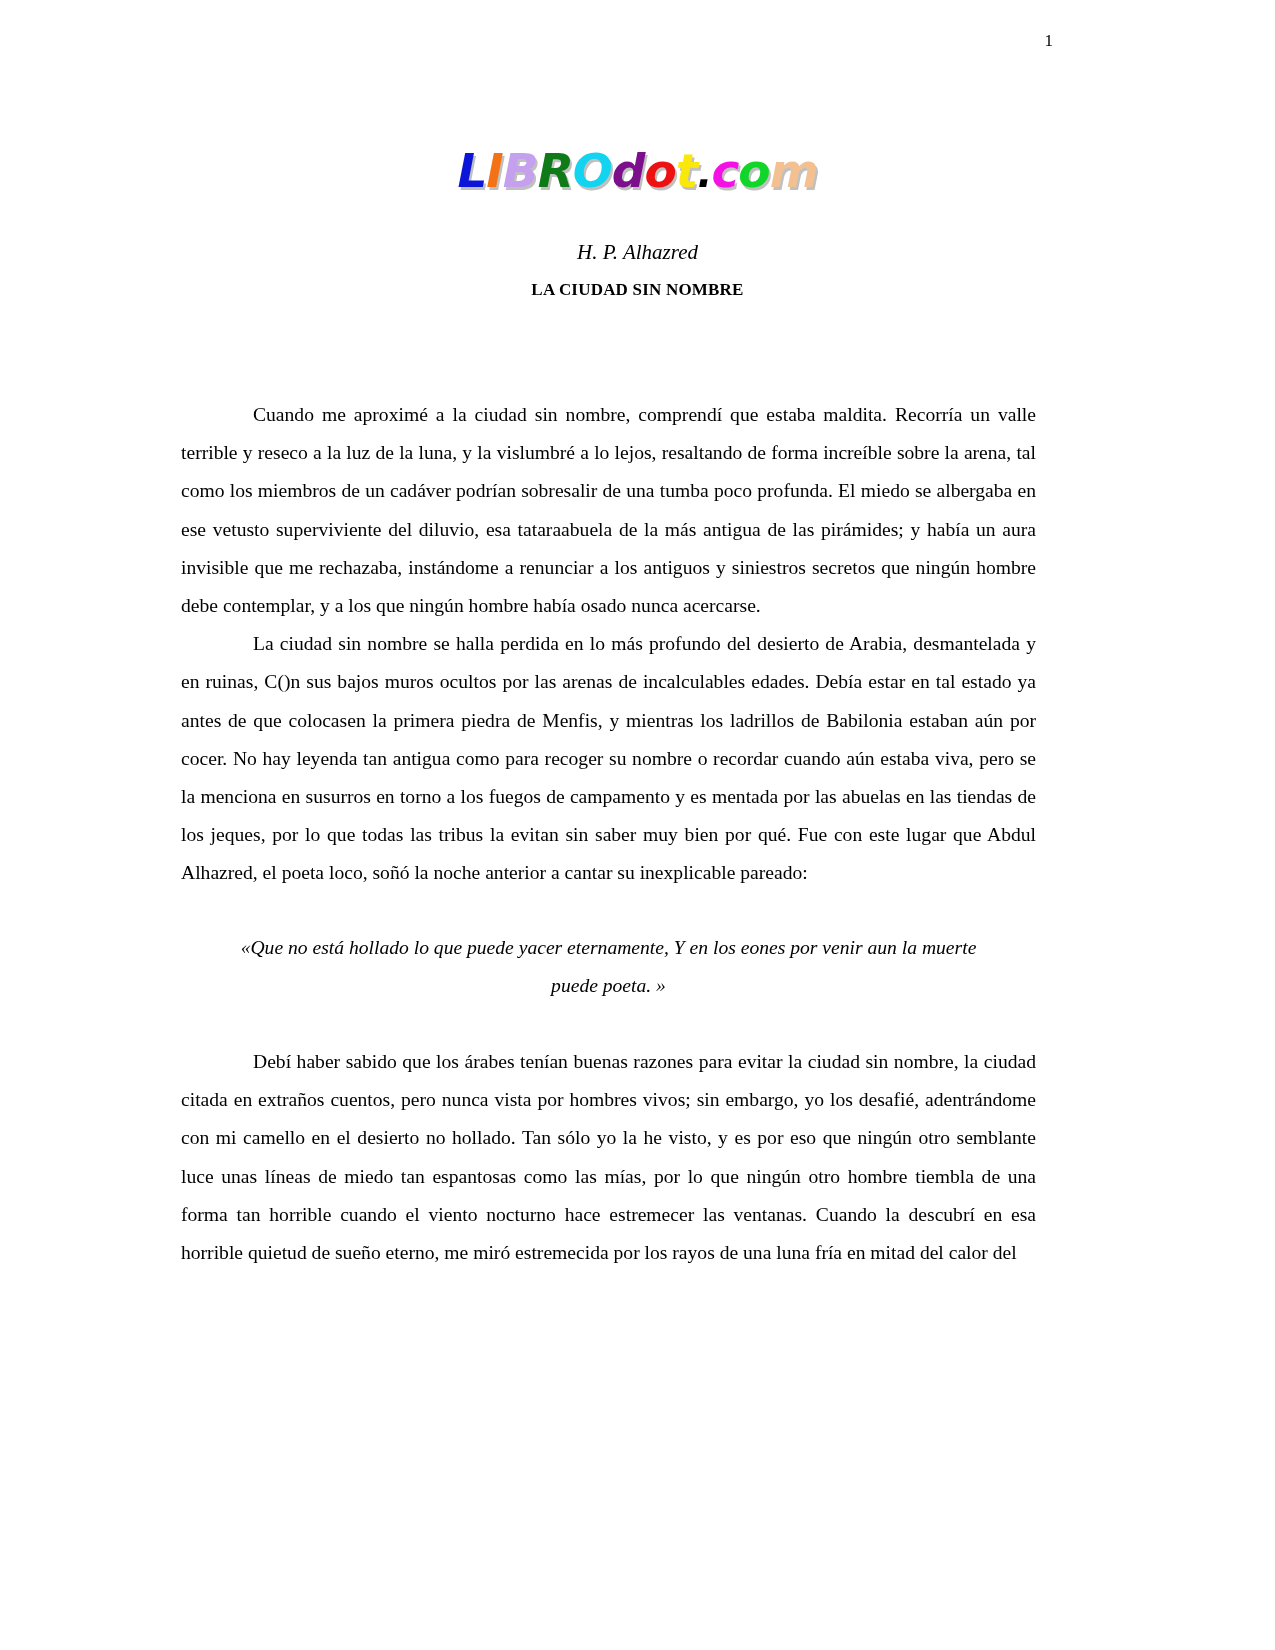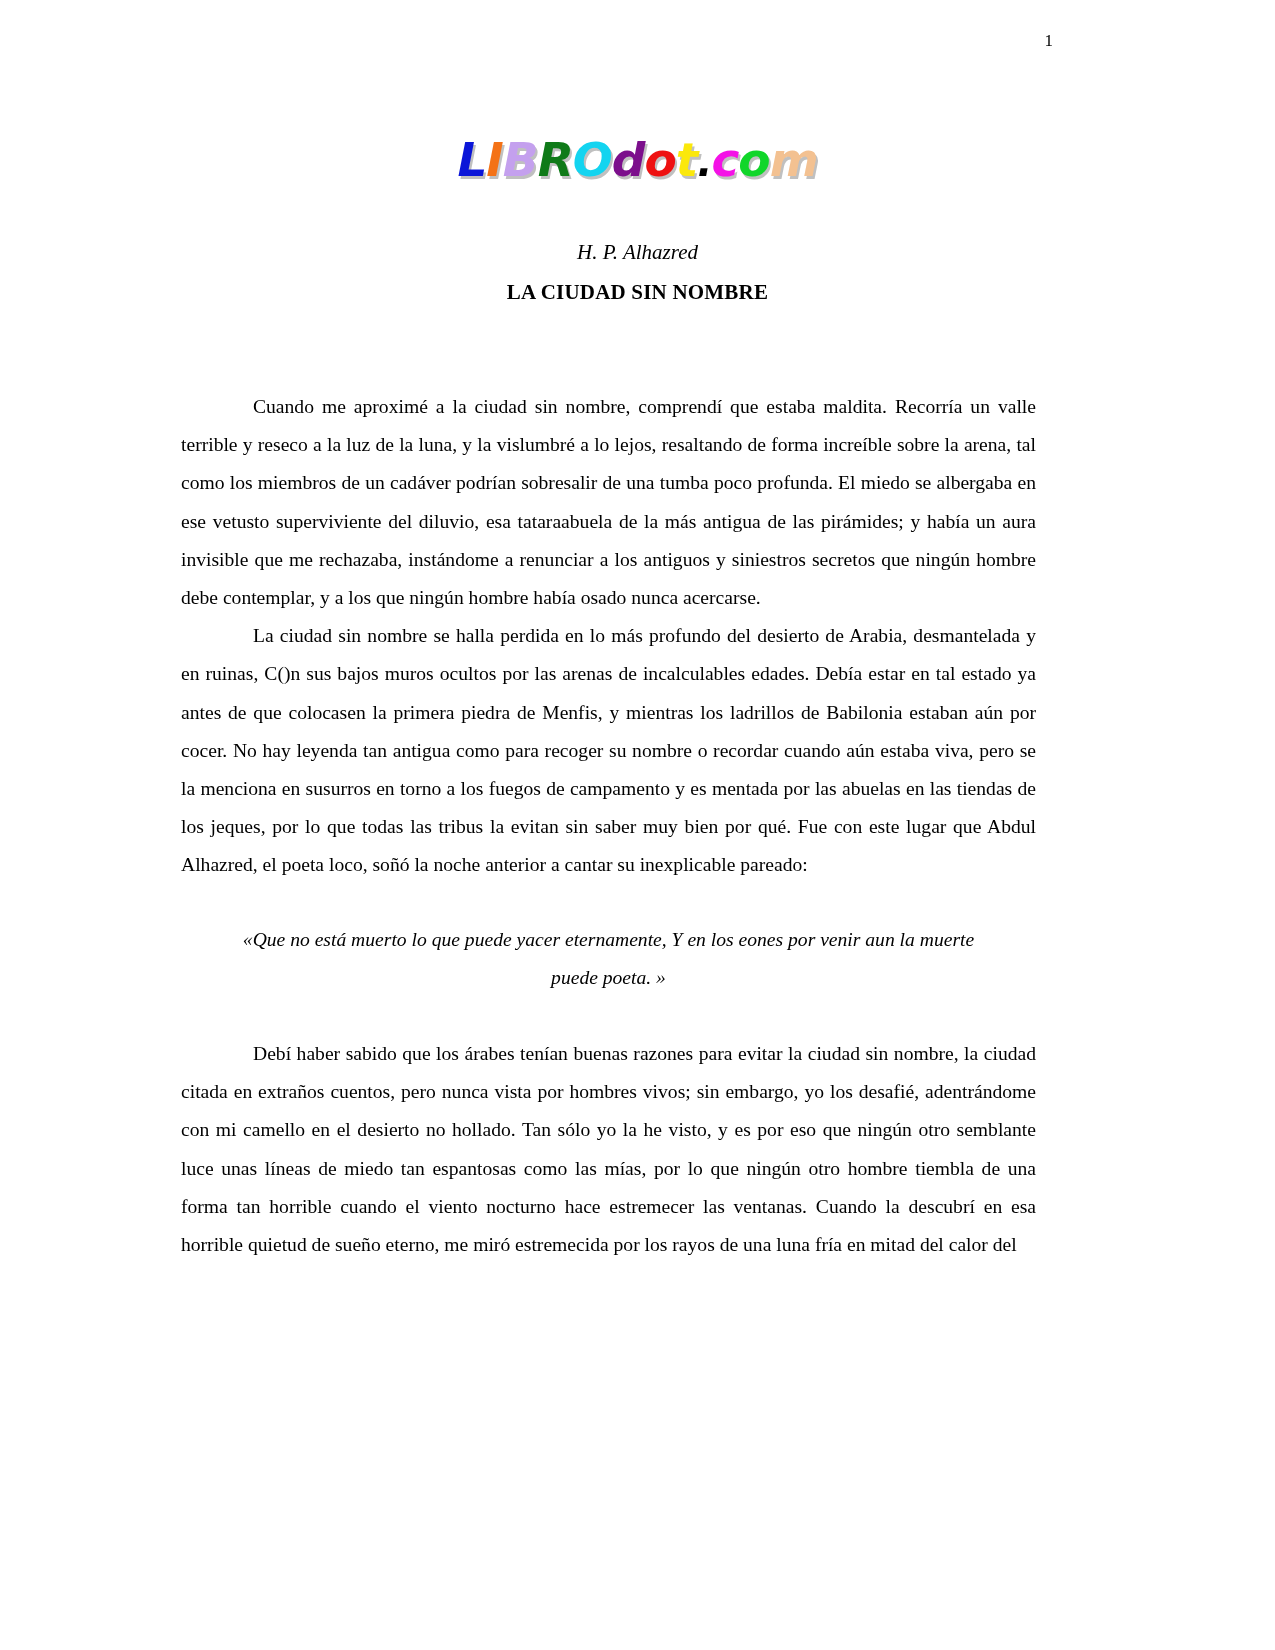--- a/index.html
+++ b/index.html
@@ -45,20 +45,21 @@
   .logo {
     display: inline-block;
     font-family: "DejaVu Sans", sans-serif;
     font-size: 47px;
     font-weight: bold;
     font-style: italic;
     letter-spacing: -1px;
     line-height: 1;
     white-space: nowrap;
     user-select: none;
+    margin-top: 11px;
   }
   .logo span {
     display: inline-block;
     text-shadow: 2px 3px 0 rgba(140,140,140,0.55);
   }
   .logo .gap { text-shadow: none; }
 
   
   .byline {
     position: absolute;
@@ -70,29 +71,29 @@
     font-size: 21px;
     line-height: 1.2;
   }
   .doc-title {
     position: absolute;
     top: 280px;
     left: 0;
     width: 100%;
     text-align: center;
     font-weight: bold;
-    font-size: 21px;
+    font-size: 17px;
     line-height: 1.2;
     letter-spacing: 0.2px;
   }
 
   
   .body-col {
     position: absolute;
-    top: 388px;
+    top: 396px;
     left: 181px;
     width: 855px;
   }
   p.para {
     margin: 0;
     font-size: 19.6px;
     line-height: 38.2px;
     text-align: justify;
     text-indent: 72px;
     text-justify: inter-word;
@@ -127,21 +128,21 @@
 
   <div class="doc-title">LA CIUDAD SIN NOMBRE</div>
 
   <div class="body-col">
 
     <p class="para">Cuando me aproximé a la ciudad sin nombre, comprendí que estaba maldita. Recorría un valle terrible y reseco a la luz de la luna, y la vislumbré a lo lejos, resaltando de forma increíble sobre la arena, tal como los miembros de un cadáver podrían sobresalir de una tumba poco profunda. El miedo se albergaba en ese vetusto superviviente del diluvio, esa tataraabuela de la más antigua de las pirámides; y había un aura invisible que me rechazaba, instándome a renunciar a los antiguos y siniestros secretos que ningún hombre debe contemplar, y a los que ningún hombre había osado nunca acercarse.</p>
 
     <p class="para">La ciudad sin nombre se halla perdida en lo más profundo del desierto de Arabia, desmantelada y en ruinas, C()n sus bajos muros ocultos por las arenas de incalculables edades. Debía estar en tal estado ya antes de que colocasen la primera piedra de Menfis, y mientras los ladrillos de Babilonia estaban aún por cocer. No hay leyenda tan antigua como para recoger su nombre o recordar cuando aún estaba viva, pero se la menciona en susurros en torno a los fuegos de campamento y es mentada por las abuelas en las tiendas de los jeques, por lo que todas las tribus la evitan sin saber muy bien por qué. Fue con este lugar que Abdul Alhazred, el poeta loco, soñó la noche anterior a cantar su inexplicable pareado:</p>
 
     <div class="verse">
-      <span class="l1">«Que no está muerto lo que puede yacer eternamente, Y en los eones por venir aun la muerte</span>
+      <span class="l1">«Que no está hollado lo que puede yacer eternamente, Y en los eones por venir aun la muerte</span>
       <span class="l2">puede poeta. »</span>
     </div>
 
     <div class="spacer-after-verse"></div>
 
     <p class="para">Debí haber sabido que los árabes tenían buenas razones para evitar la ciudad sin nombre, la ciudad citada en extraños cuentos, pero nunca vista por hombres vivos; sin embargo, yo los desafié, adentrándome con mi camello en el desierto no hollado. Tan sólo yo la he visto, y es por eso que ningún otro semblante luce unas líneas de miedo tan espantosas como las mías, por lo que ningún otro hombre tiembla de una forma tan horrible cuando el viento nocturno hace estremecer las ventanas. Cuando la descubrí en esa horrible quietud de sueño eterno, me miró estremecida por los rayos de una luna fría en mitad del calor del</p>
 
   </div>
 
 </div>

